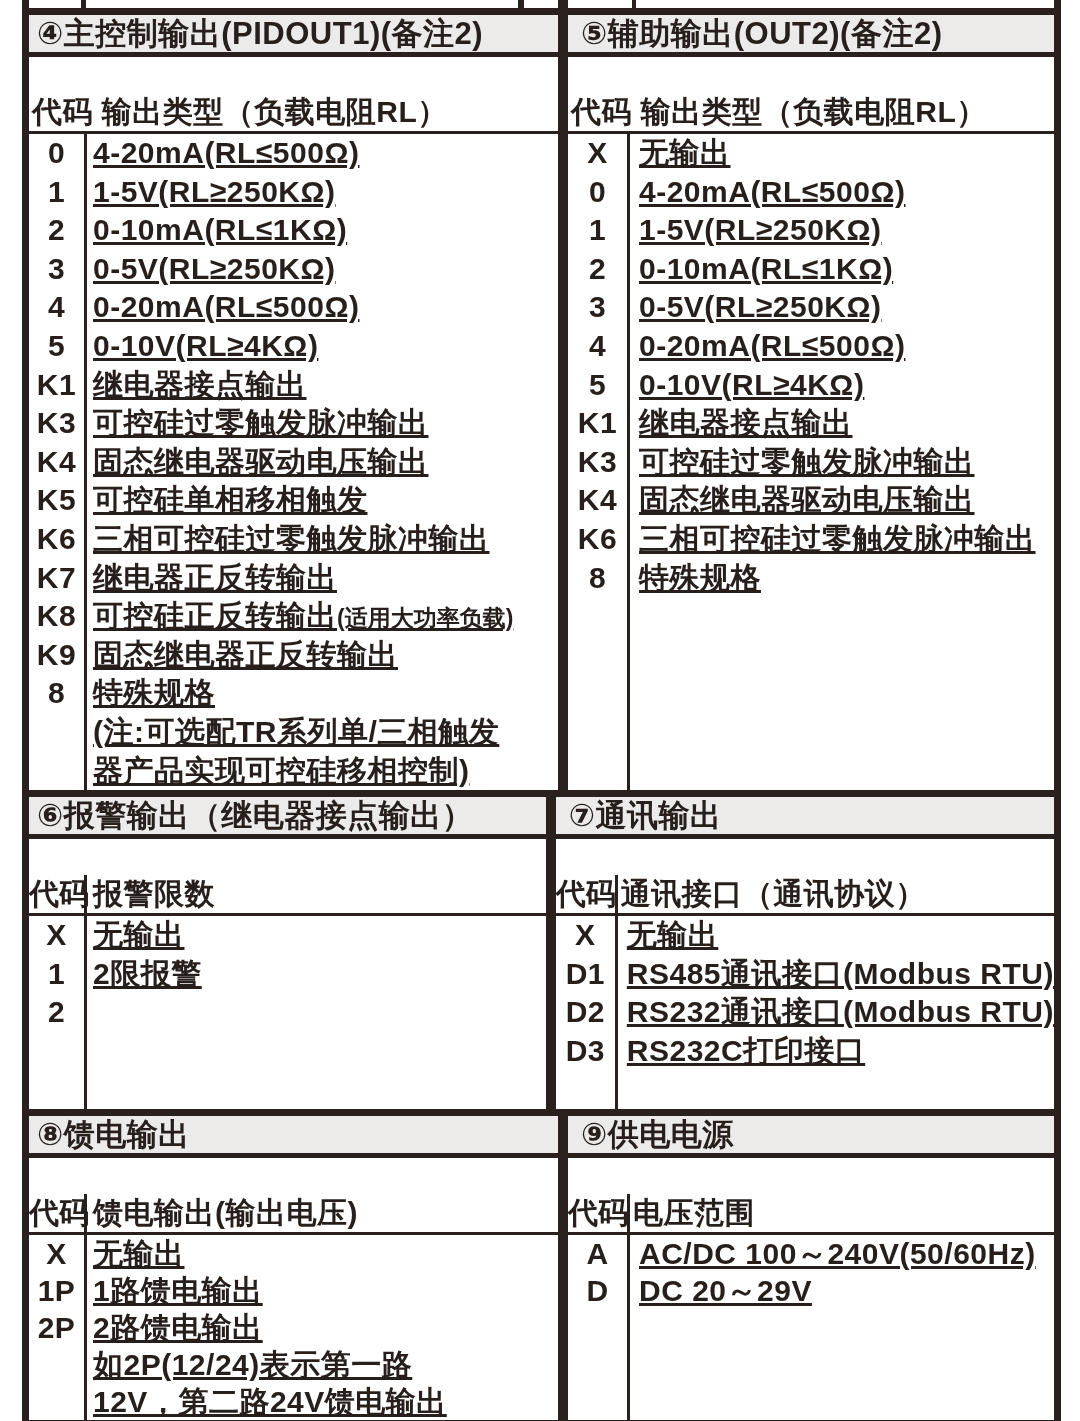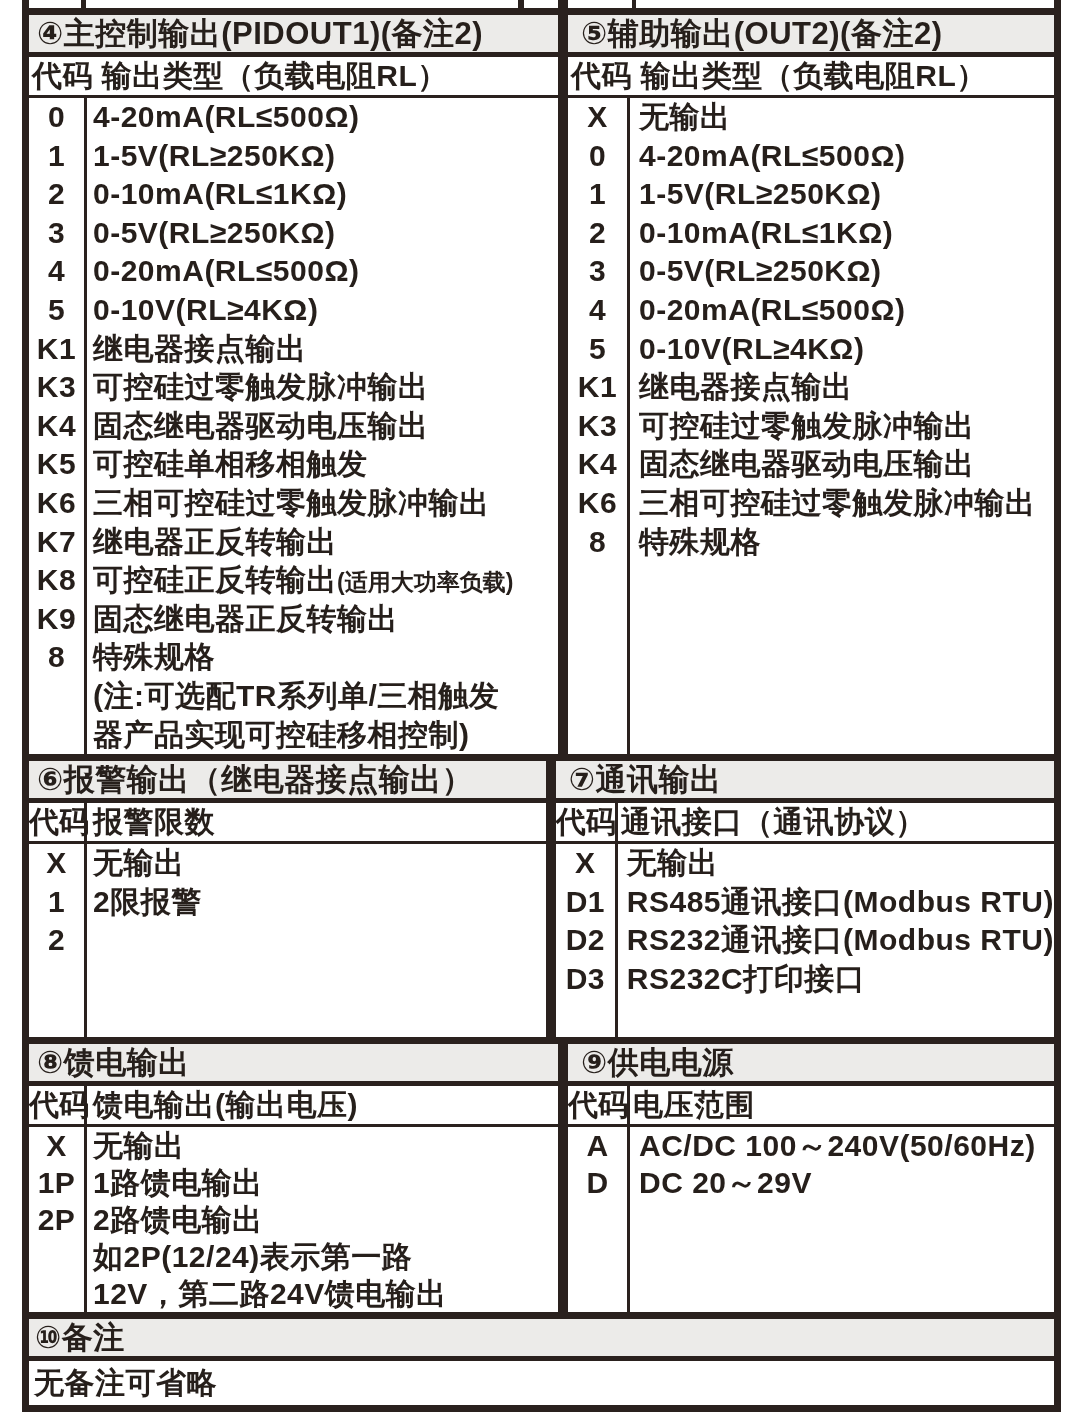--- a/index.html
+++ b/index.html
@@ -46,35 +46,35 @@
   
   .band{
     height:37px;line-height:37px;
     background:var(--gray);
     font-size:31px;letter-spacing:0.5px;
     padding-left:8px;
     white-space:nowrap;overflow:hidden;
   }
   .colR .band{padding-left:13px;}
   
-  .colhead{height:38px;line-height:38px;font-size:30px;white-space:nowrap;overflow:hidden;}
+  .colhead{height:38px;line-height:38px;font-size:30px;white-space:nowrap;overflow:hidden;margin-top:36px;}
   .colhead.plain{padding-left:3px;letter-spacing:0.5px;}
   .colhead.split{display:flex;}
   .ch-code{width:58px;border-right:3px solid var(--dark);text-align:center;flex:none;}
   .colR .ch-code{width:62px;}
   .ch-desc{flex:1;padding-left:6px;letter-spacing:0.5px;overflow:hidden;white-space:nowrap;}
   .colR .ch-desc{padding-left:3px;}
   
   .body{display:flex;align-items:stretch;overflow:hidden;}
   .b45{height:656px;}
   .b67{height:193px;}
   .b89{height:185px;}
   .codecol{width:58px;flex:none;border-right:3px solid var(--dark);text-align:center;}
   .colR .codecol{width:62px;}
-  .desccol{flex:1;padding-left:6px;overflow:hidden;}
+  .desccol{flex:1;padding-left:6px;overflow:hidden;text-decoration:underline;}
   .colR .desccol{padding-left:9px;}
   .bl{height:38.6px;line-height:38.6px;font-size:30px;letter-spacing:0.5px;white-space:nowrap;}
   .b89 .bl{height:37px;line-height:37px;}
   .bl .small{font-size:23px;letter-spacing:0;}
   
   .band.full{padding-left:6px;}
   .note-row{height:44px;line-height:44px;font-size:30px;padding-left:5px;letter-spacing:0.5px;}
 </style>
 </head>
 <body>

